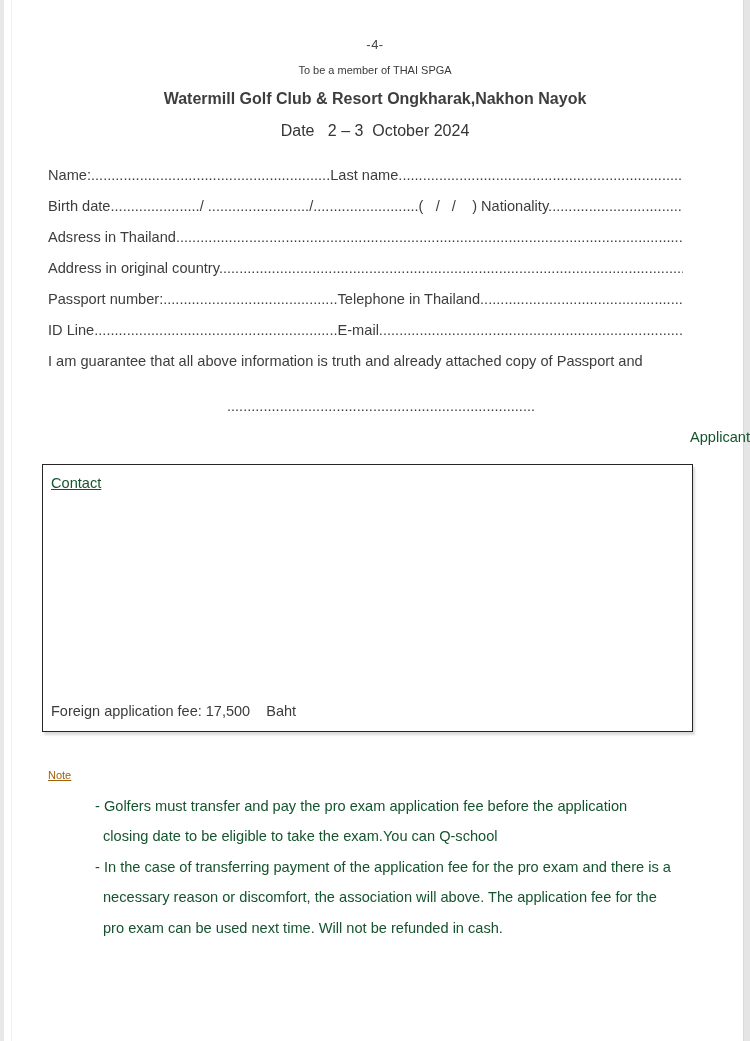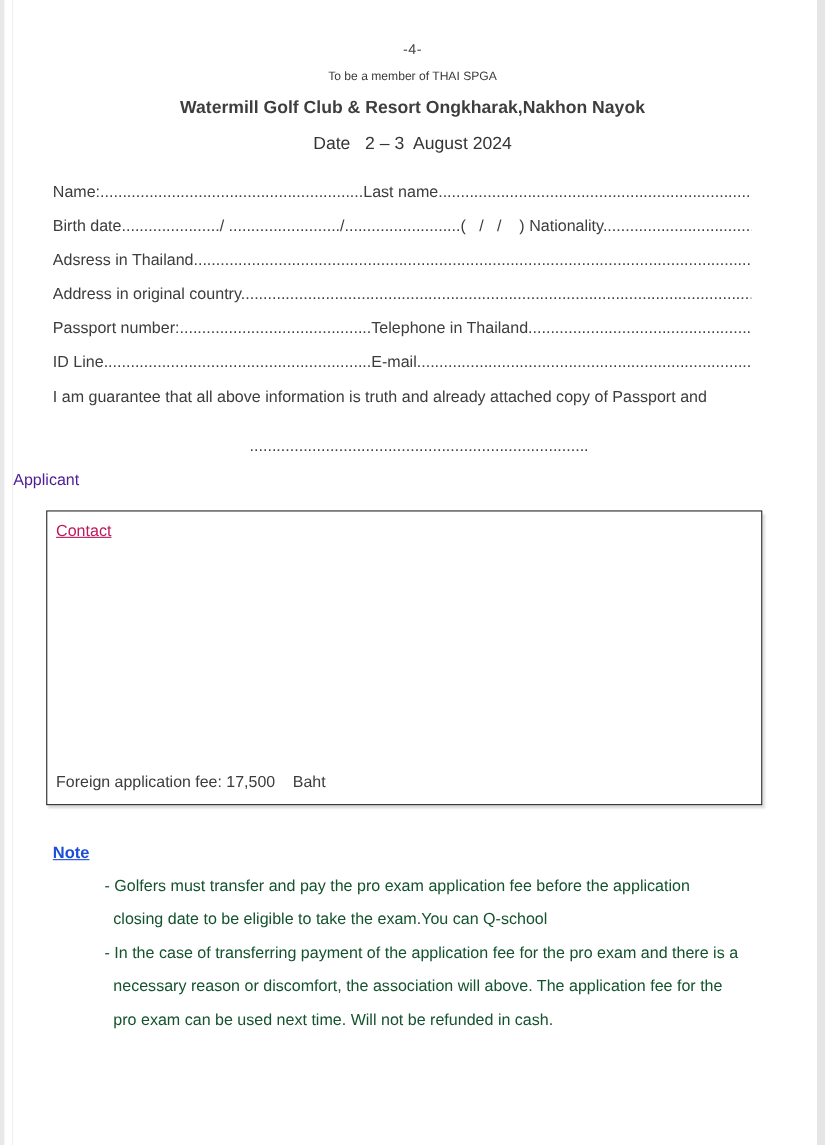--- a/index.html
+++ b/index.html
@@ -27,54 +27,54 @@
 
   .form-section { margin-top:20px; padding-left:48px; }
   .form-line {
     width:635px; height:31px; line-height:31px;
     font-size:14.6px; white-space:pre; overflow:hidden;
     color:#3d3d3d;
   }
   .plain-line { overflow:visible; }
 
   .sig-dots    { margin-top:14px; padding-left:12px; height:31px; line-height:31px; font-size:14.6px; text-align:center; color:#3d3d3d; }
-  .sig-caption { padding-left:12px; height:31px; line-height:31px; font-size:14.6px; text-align:left; color:#4c1d95; }
+  .sig-caption { padding-left:12px; height:31px; line-height:31px; font-size:14.6px; text-align:right; color:#14532d; }
 
   .contact-box {
     margin:11px 0 0 42px;
     width:651px; box-sizing:border-box;
     border:1.5px solid #262626;
     padding:4px 6px 5px 8px;
     box-shadow:2px 3px 2px rgba(0,0,0,0.14);
     overflow:hidden;
     background:#fff;
   }
-  .contact-heading { height:28.5px; line-height:28.5px; font-size:14.6px; text-decoration:underline; color:#be185d; }
+  .contact-heading { height:28.5px; line-height:28.5px; font-size:14.6px; text-decoration:underline; color:#14532d; }
   .contact-row { height:28.5px; line-height:28.5px; font-size:14.5px; white-space:pre; overflow:hidden; }
 
   .note-section { margin-top:28px; padding-left:48px; }
-  .note-heading { height:31px; line-height:31px; font-size:15px; text-decoration:underline; color:#1d4ed8;font-weight:bold; }
+  .note-heading { height:31px; line-height:31px; font-size:11px; text-decoration:underline; color:#a16207; }
   .note-line { height:30.5px; line-height:30.5px; font-size:14.6px; white-space:pre; color:#14532d; }
   .note-bullet { margin-left:47px; }
   .note-cont   { margin-left:55px; }
 </style>
 </head>
 <body>
 
 <div class="edge-left"></div>
 <div class="page-edge-left"></div>
 <div class="edge-right"></div>
 <div class="page-edge-right"></div>
 
 <div class="content">
 
   <div class="center page-num">-4-</div>
   <div class="center doc-title">To be a member of THAI SPGA</div>
   <div class="center venue">Watermill Golf Club &amp; Resort Ongkharak,Nakhon Nayok</div>
-  <div class="center date-line">Date   2 – 3  August 2024</div>
+  <div class="center date-line">Date   2 – 3  October 2024</div>
 
   <div class="form-section">
     <div class="form-line">Name:...........................................................Last name......................................................................................................................................................</div>
     <div class="form-line">Birth date....................../ ........................./..........................(   /   /    ) Nationality......................................................................................................................................................</div>
     <div class="form-line">Adsress in Thailand......................................................................................................................................................................................................................</div>
     <div class="form-line">Address in original country......................................................................................................................................................................................................................</div>
     <div class="form-line">Passport number:...........................................Telephone in Thailand......................................................................................................................................................</div>
     <div class="form-line">ID Line............................................................E-mail......................................................................................................................................................</div>
     <div class="form-line plain-line">I am guarantee that all above information is truth and already attached copy of Passport and</div>
   </div>

